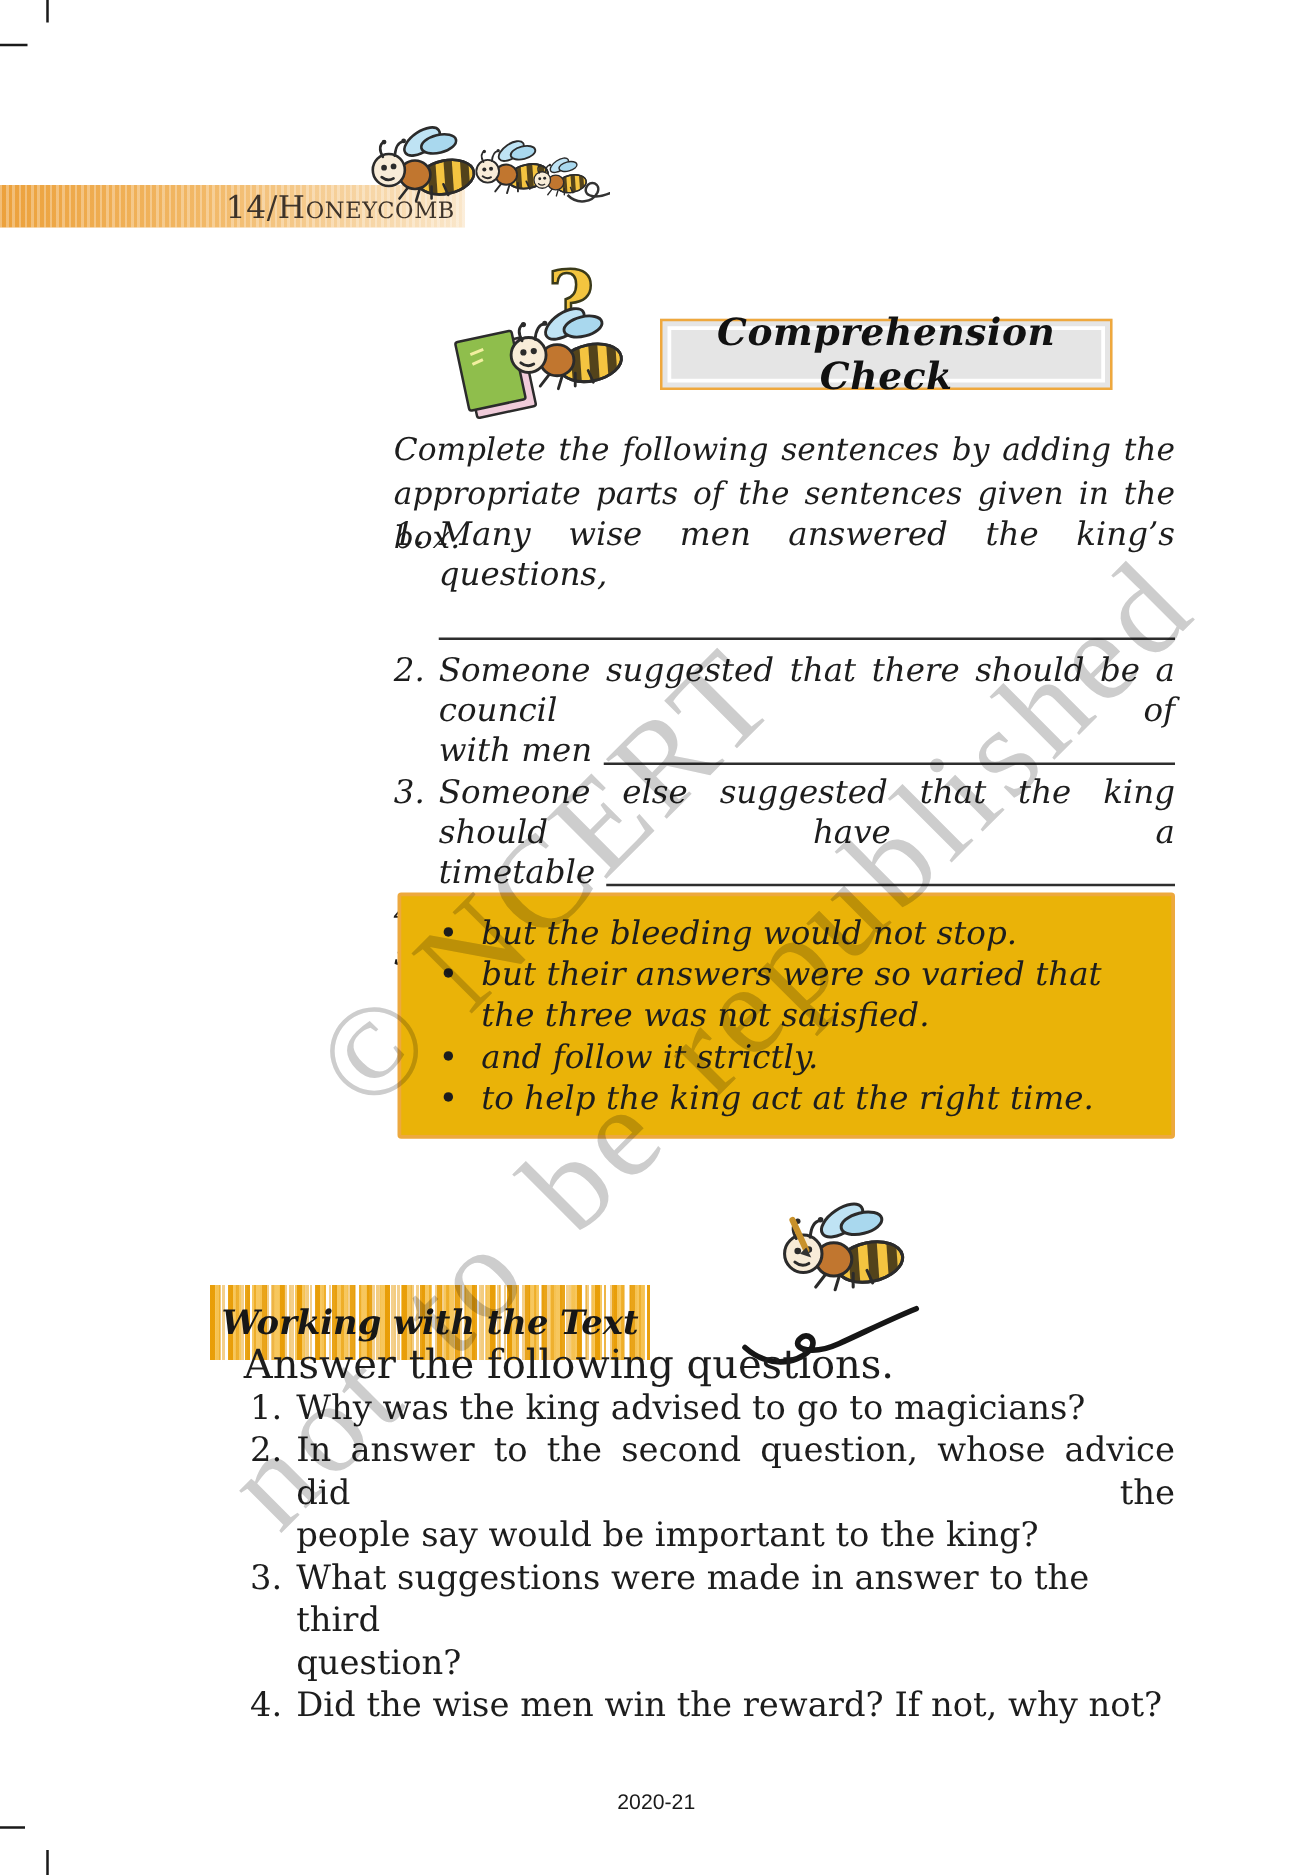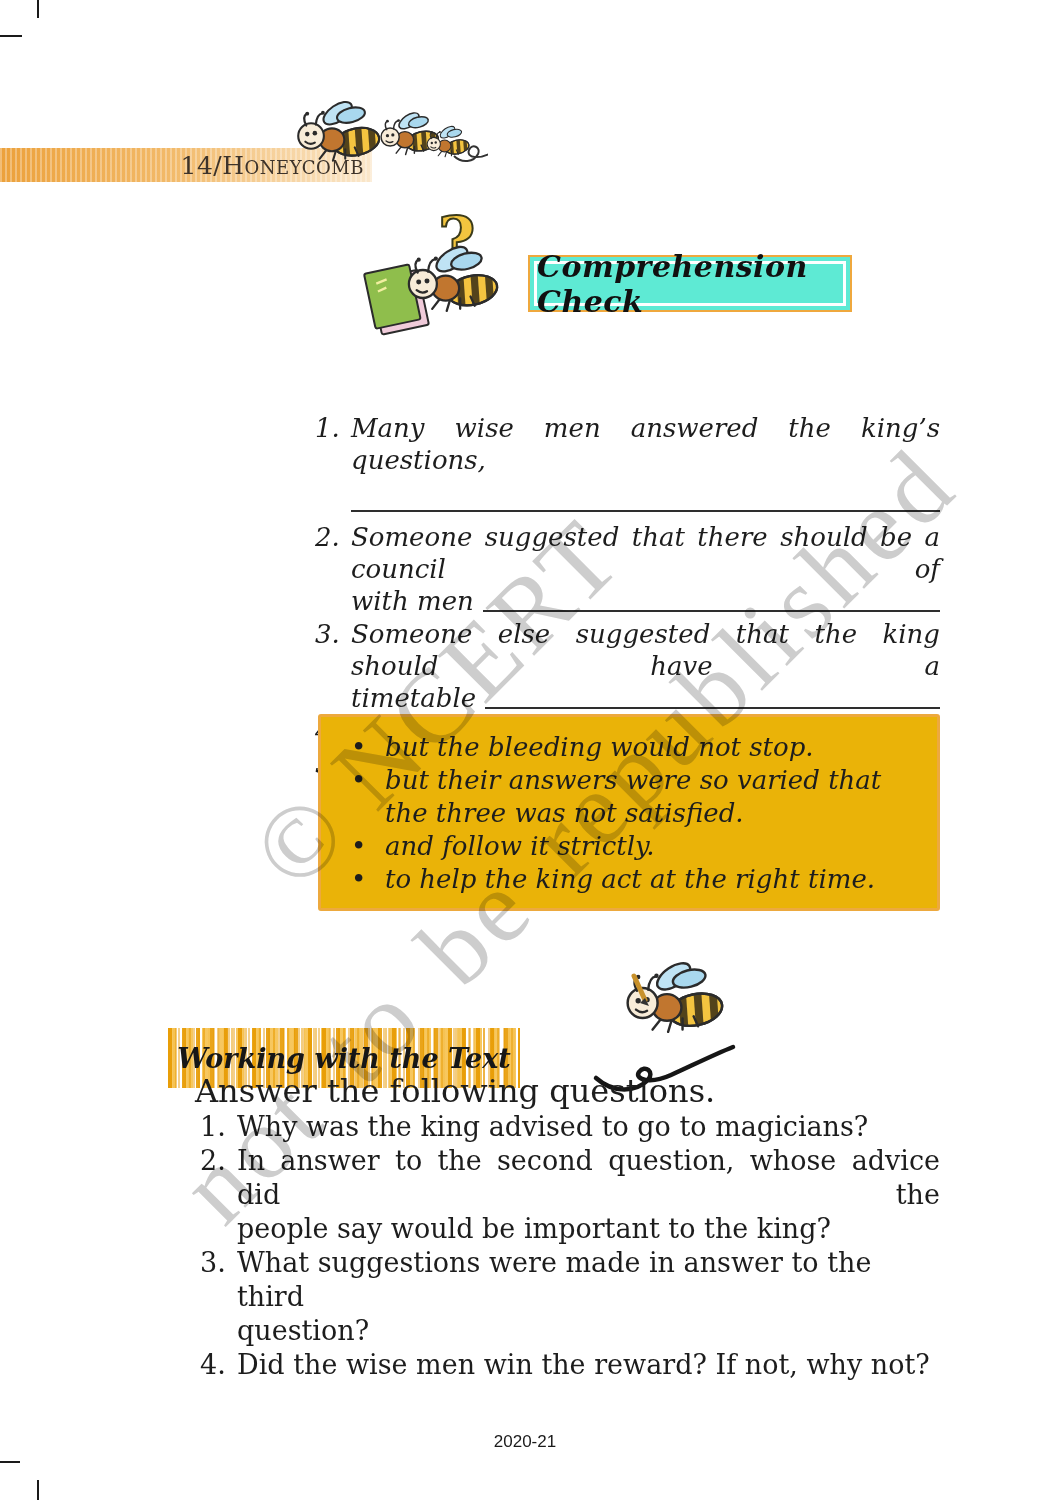--- a/index.html
+++ b/index.html
@@ -16,22 +16,22 @@
   
   .band{position:absolute;left:0;top:148px;width:372px;height:34px;
         background:
           repeating-linear-gradient(90deg, rgba(255,255,255,.30) 0 2px, rgba(255,255,255,0) 2px 5px),
           linear-gradient(to right,#ECA13B 0%,#F2B968 45%,#FAE7CB 100%);
         display:flex;align-items:center;justify-content:flex-end;padding-right:8px;box-sizing:border-box;}
   .band .hdr{font-size:25px;color:#3d332a;letter-spacing:.5px;}
   .band .sc{font-variant:small-caps;letter-spacing:.5px;}
 
   
-  .cc-banner{position:absolute;left:528px;top:255px;width:324px;height:57px;background:#5eead4;
-             border:2px solid #EFA83D;box-sizing:border-box;}
+  .cc-banner{position:absolute;left:528px;top:255px;width:362px;height:57px;background:#e5e5e5;
+             border:2px solid #EFA83D;box-sizing:border-box;text-align:center;}
   .cc-banner .inner{margin:4px;border:3px solid #ffffff;height:calc(100% - 14px);
              display:flex;align-items:center;justify-content:center;}
   .cc-banner .ttl{font-weight:bold;font-style:italic;font-size:30px;color:#111;letter-spacing:.5px;}
 
   
   .instruction{position:absolute;left:315px;top:342px;width:625px;font-style:italic;
                font-size:25px;line-height:35px;}
   .stretch{text-align:justify;text-align-last:justify;}
   .cc-list{position:absolute;left:315px;top:412px;width:625px;font-style:italic;
            font-size:26px;line-height:32px;}
@@ -146,20 +146,24 @@
     </g>
     <use href="#bee" x="46" y="44" width="114" height="84"></use>
   </svg>
 
   <div class="cc-banner">
     <div class="inner">
       <span class="ttl">Comprehension Check</span>
     </div>
   </div>
 
+  <div class="instruction">
+    <div class="stretch">Complete the following sentences by adding the</div>
+    <div class="stretch">appropriate parts of the sentences given in the box.</div>
+  </div>
 
   <div class="cc-list">
     <div class="cc-item">
       <span class="num">1.</span>
       <div class="body">
         <div class="stretch">Many wise men answered the king’s questions,</div>
         <div class="blank-line"></div>
       </div>
     </div>
     <div class="cc-item">

